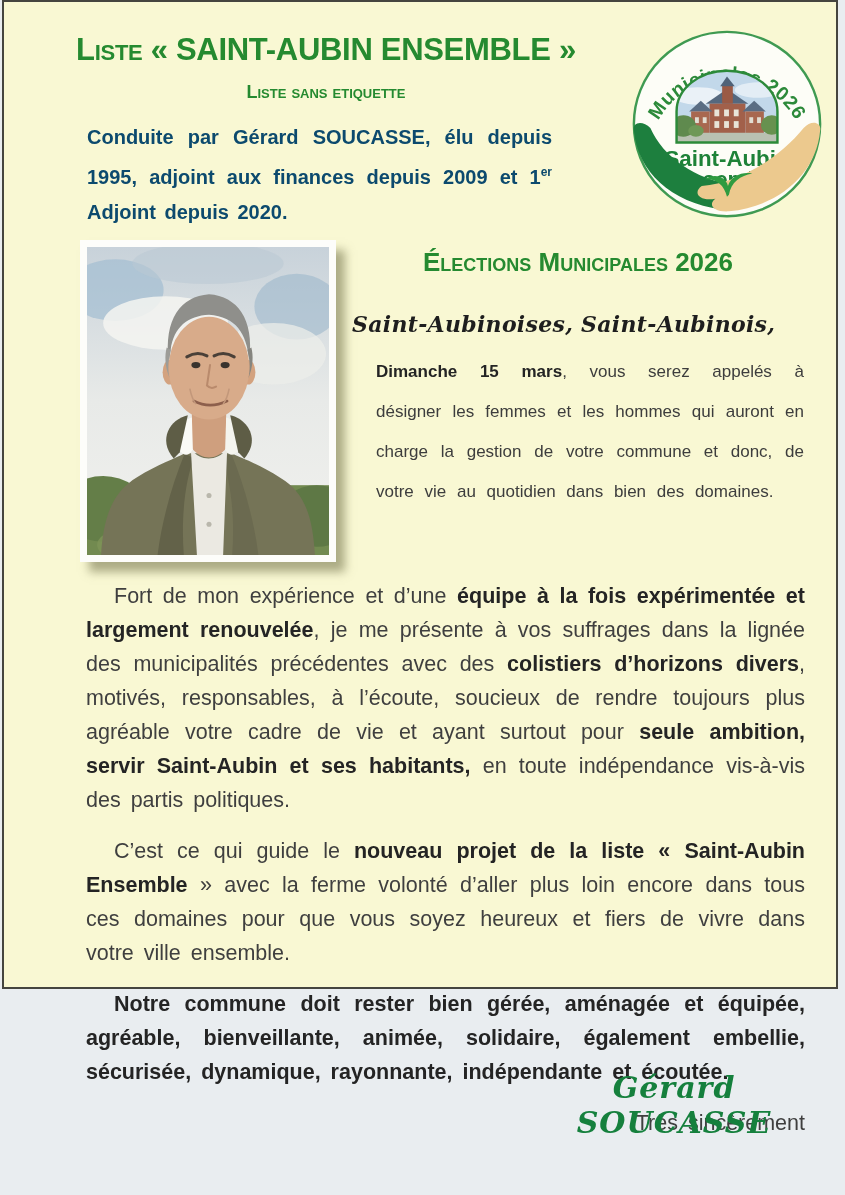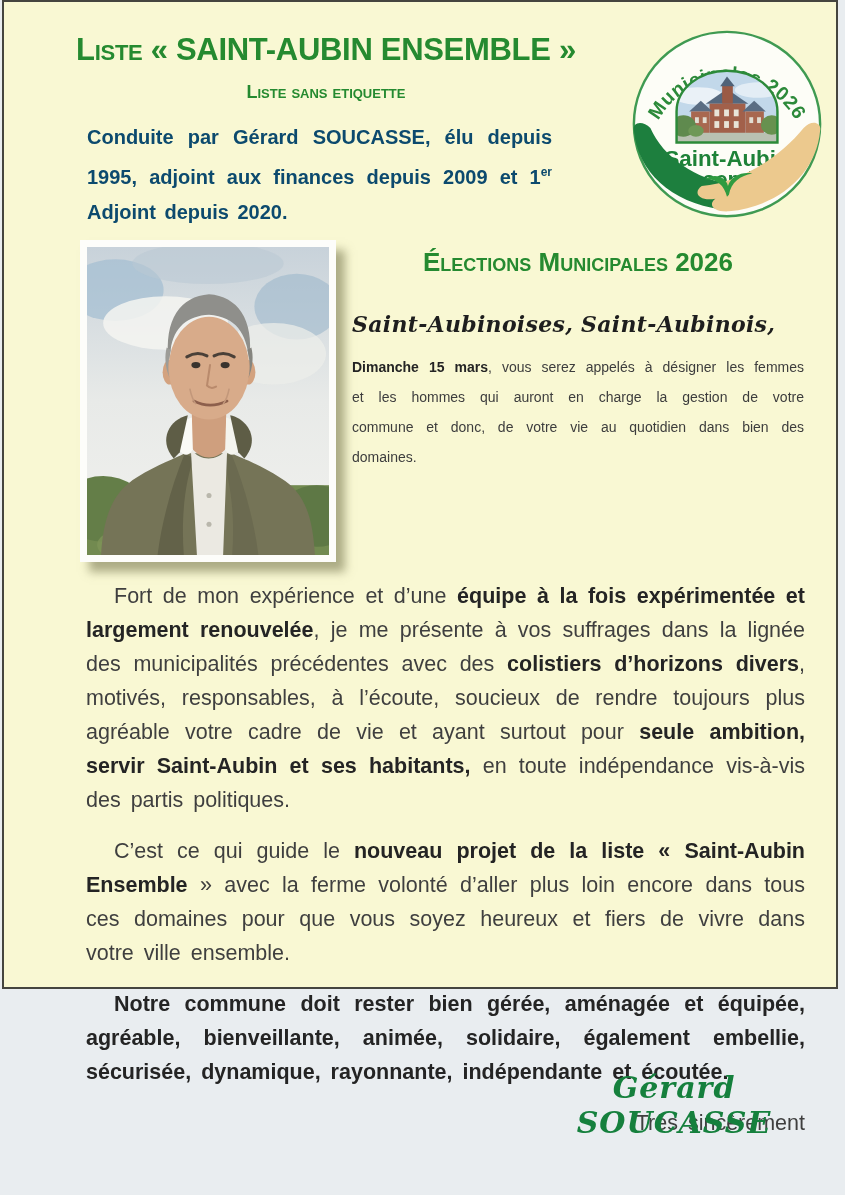--- a/index.html
+++ b/index.html
@@ -49,22 +49,22 @@
     font-size:26px;font-weight:700;font-variant:small-caps;
     color:#258a30;line-height:41px;
   }
   .salutation{
     margin-top:28px;
     font-family:"DejaVu Serif",serif;font-style:italic;font-weight:700;
     font-size:22px;color:#1e1e1e;letter-spacing:0.3px;
   }
   .dimanche{
     margin-top:15px;
-    font-size:14px;line-height:30px;color:#3d3d3d;
-    text-align:justify;word-spacing:6px;
+    font-size:17px;line-height:40px;color:#3d3d3d;
+    text-align:justify;word-spacing:6px;margin-left:24px;
   }
   
   .main-text{
     position:absolute;left:82px;top:577px;width:719px;
     font-size:21.5px;line-height:34px;color:#3f3f3f;
     text-align:justify;word-spacing:4px;
   }
   .main-text p{margin:0 0 17px 0;text-indent:28px;}
   .b{font-weight:700;color:#242424;}
   .closing{text-indent:0 !important;text-align:right;margin-top:2px !important;}

